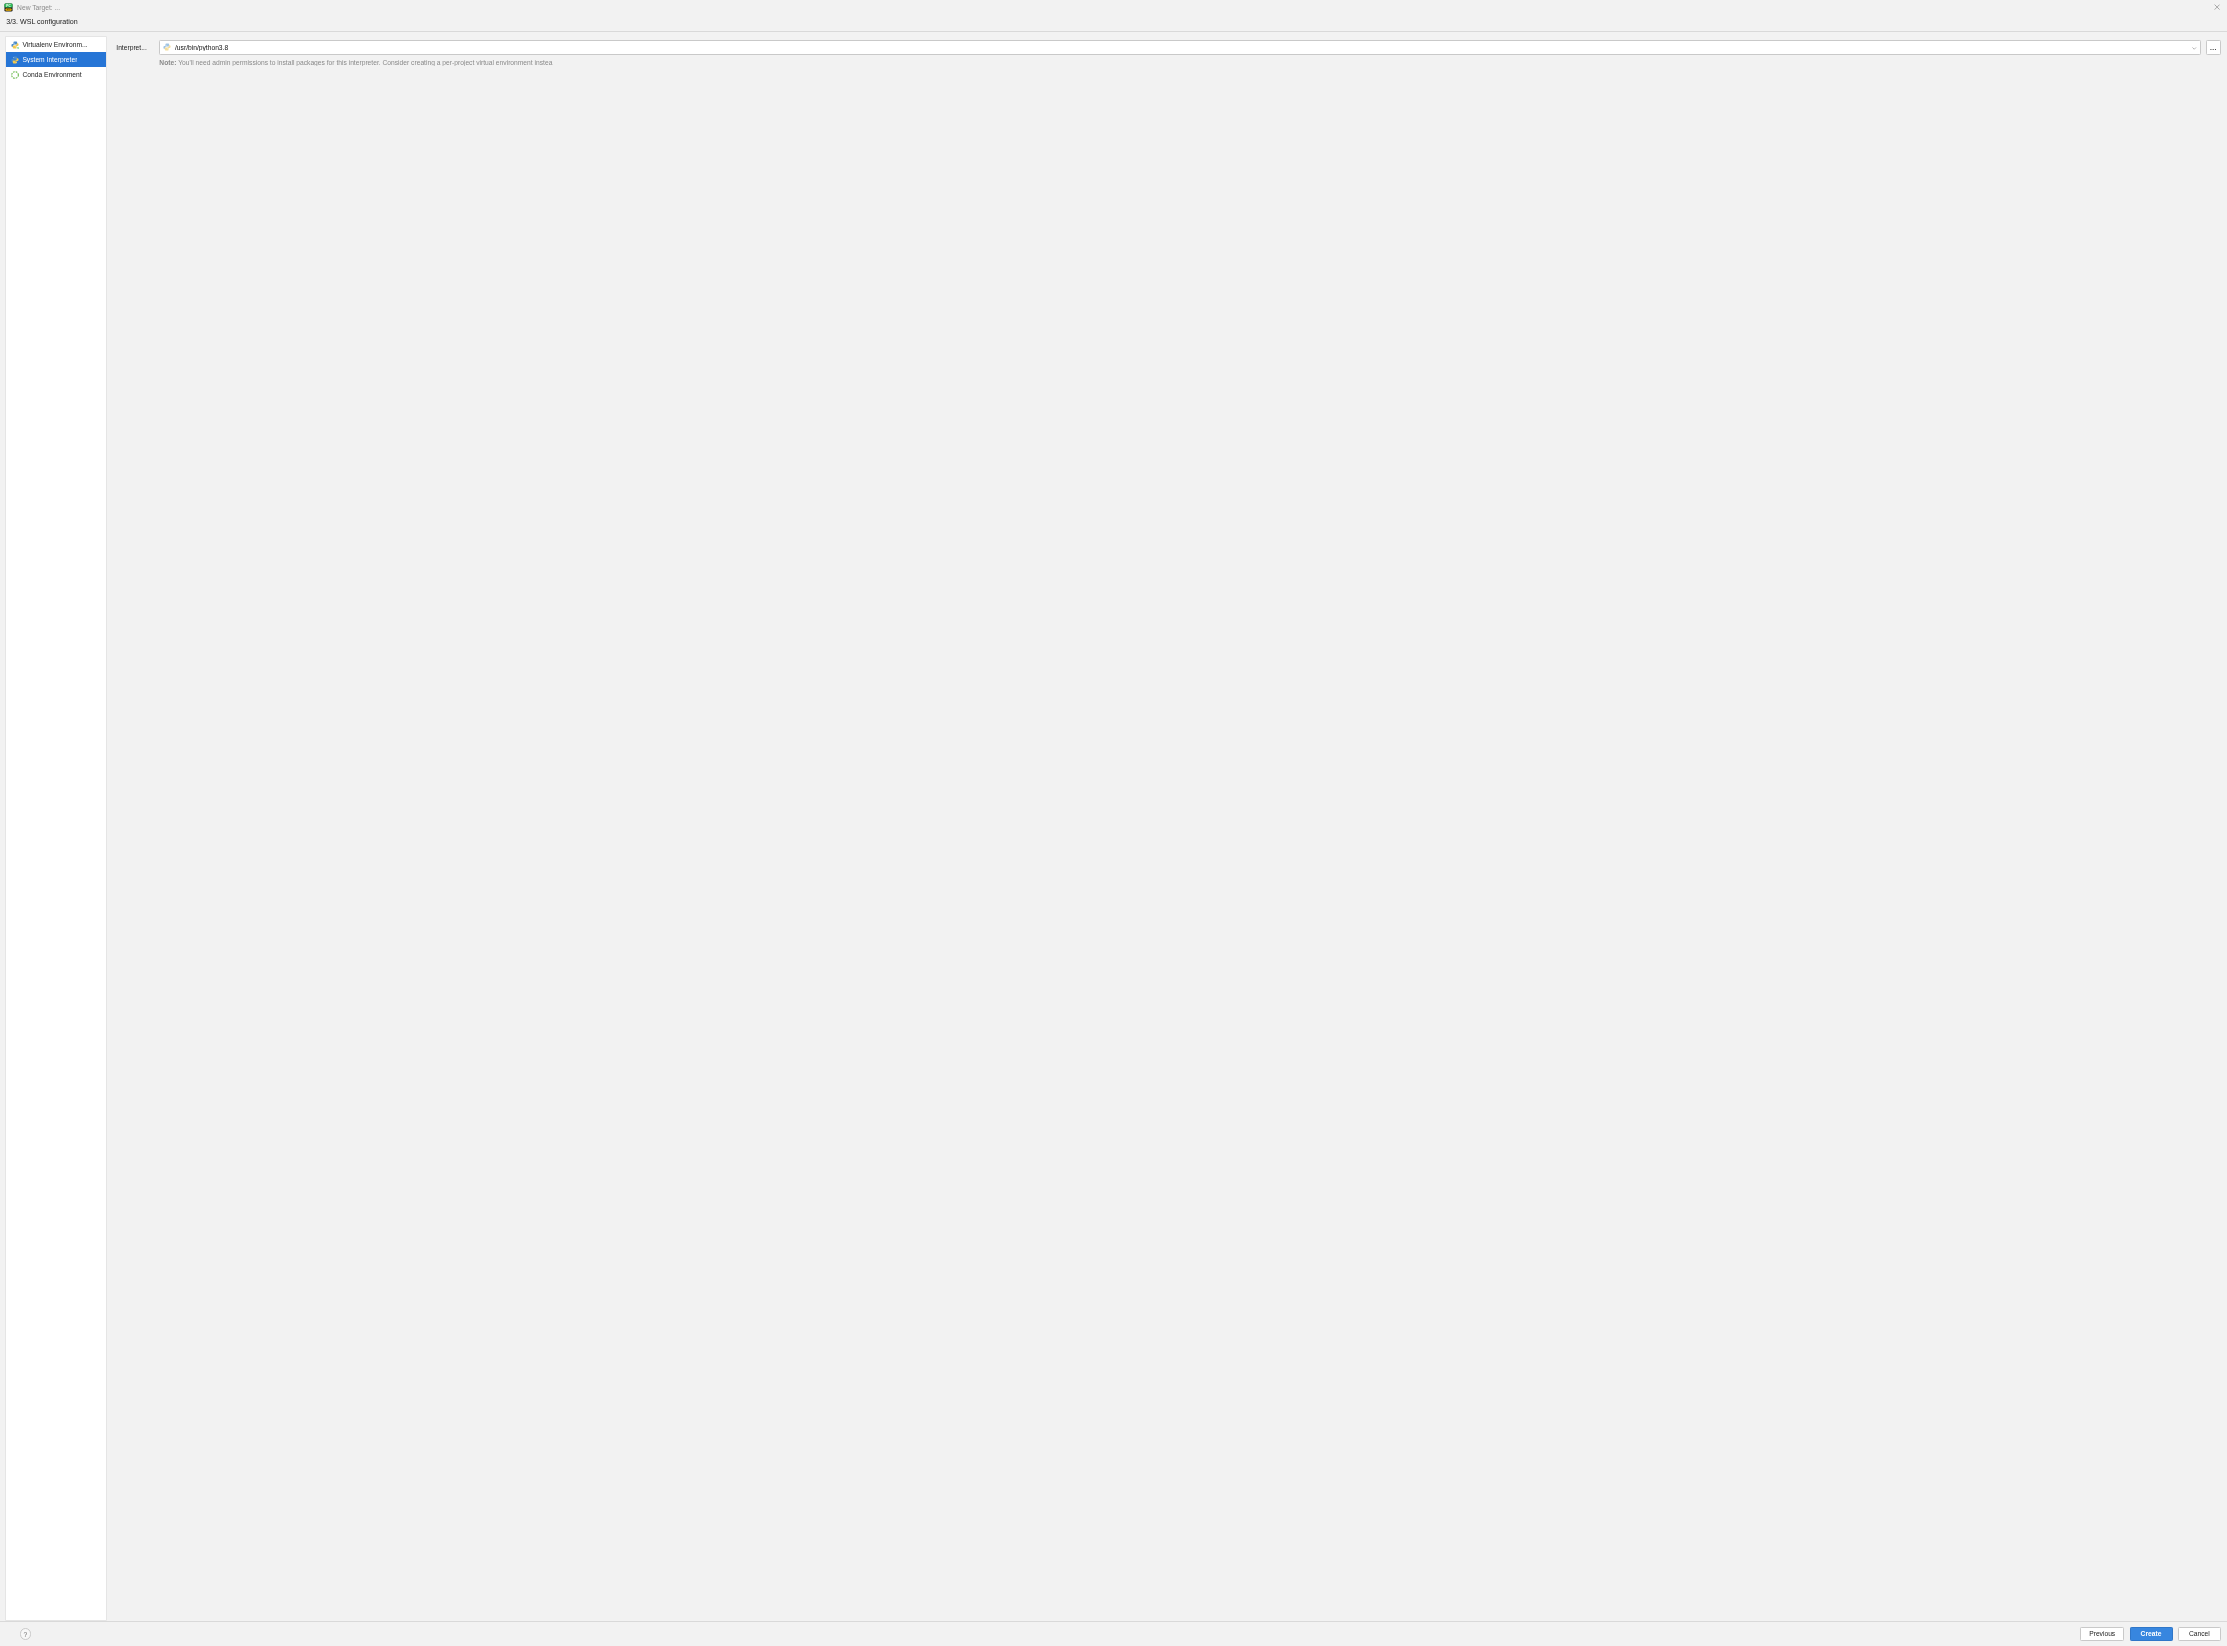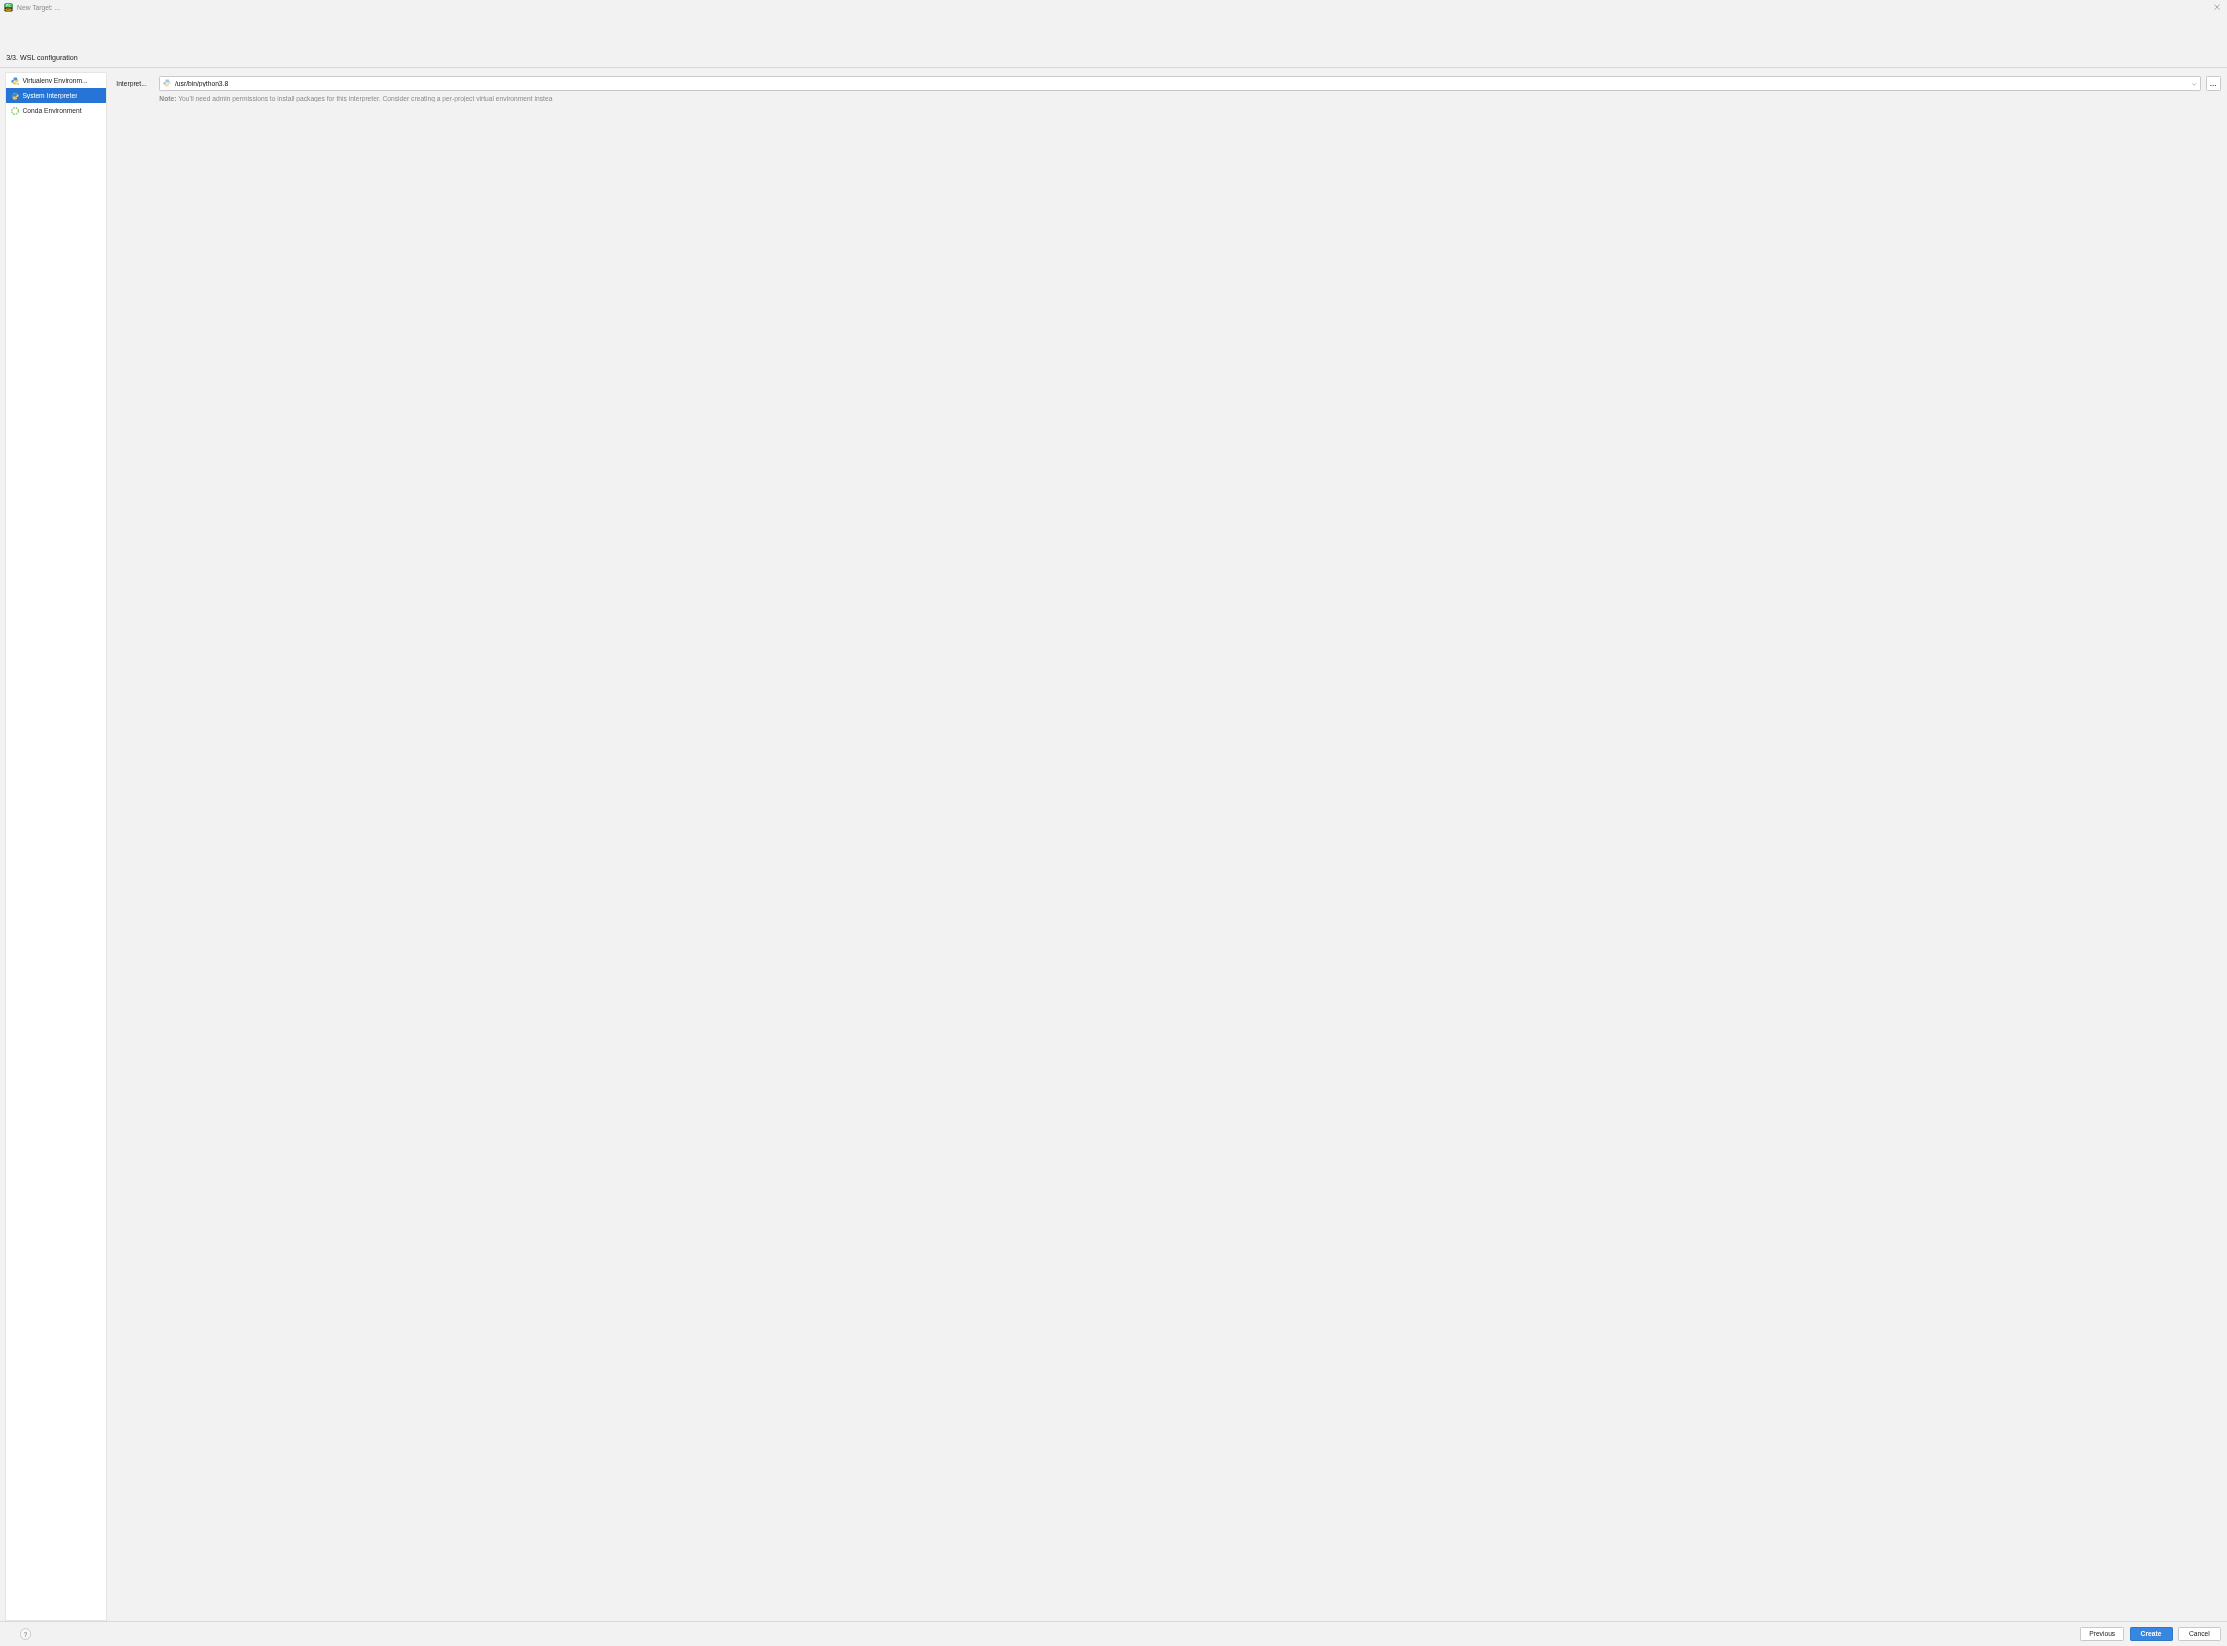--- a/index.html
+++ b/index.html
@@ -44,21 +44,20 @@
   }
   .titlebar .close-btn svg { width: 6.2px; height: 6.2px; }
 
   
   .subtitle-row {
     padding: 2.7px 6.2px 5.3px 6.2px;
     font-size: 7.1px;
     color: #222;
     border-bottom: 0.4px solid #d9d9d9;
     background: #f2f2f2;
-    margin-top: 36px;
   }
 
   
   .main {
     flex: 1;
     display: flex;
     min-height: 0;
     background: #f2f2f2;
     padding-top: 4.5px;
   }

